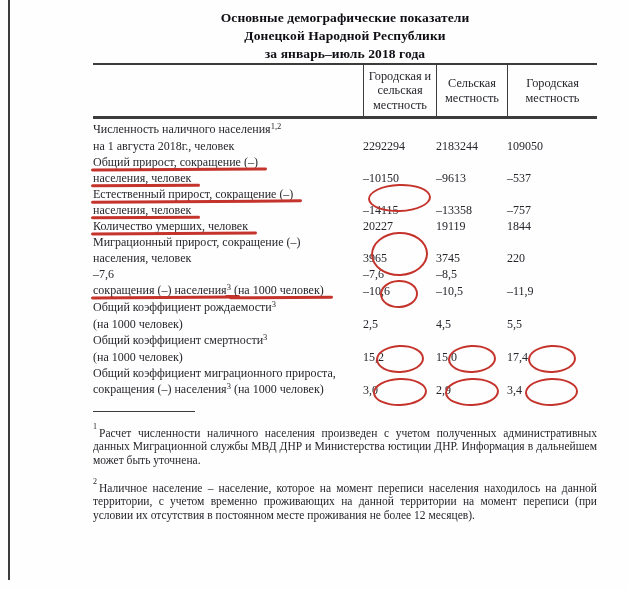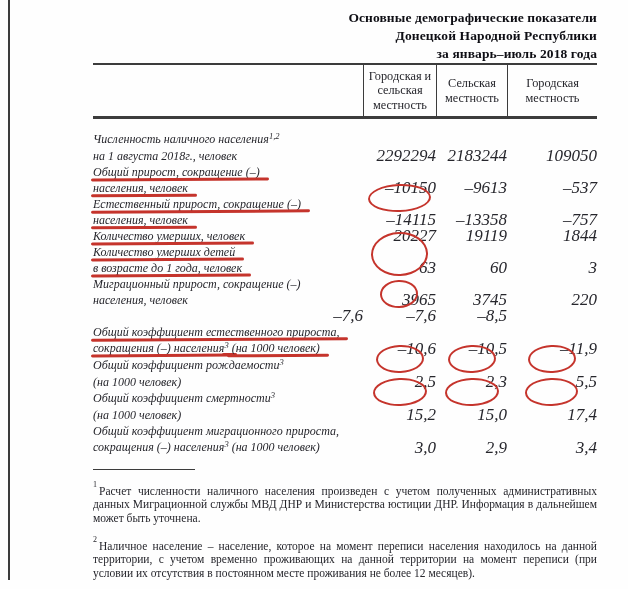--- a/index.html
+++ b/index.html
@@ -9,44 +9,44 @@
     font-family: "Liberation Serif", "DejaVu Serif", serif;
     color: #26262c;
     overflow: hidden;
   }
   #doc { position: relative; width: 628px; height: 589px; background: #fefefe; }
   .edge-line {
     position: absolute; left: 8px; top: 0; width: 2px; height: 580px;
     background: #3c3c3c;
   }
   .content { position: absolute; left: 93px; top: 0; width: 504px; }
-  .title { margin-top: 9px; text-align: right; }
+  .title { margin-top: 9px; text-align: center; }
   .title div {
     font-weight: bold; font-size: 13.5px; line-height: 18px; color: #0e0e14;
     letter-spacing: 0.1px;
   }
   .thead {
     display: grid; grid-template-columns: 270px 73px 71px 90px;
     border-top: 2px solid #3c3c3c;
     border-bottom: 3px solid #3c3c3c;
   }
   .thc {
     font-size: 12.3px; line-height: 14.5px; text-align: center;
     display: flex; align-items: center; justify-content: center;
     min-height: 51px; padding: 3px 2px;
   }
   .thc.sep { border-left: 1.5px solid #3c3c3c; }
-  .tbody { margin-top: 12px; font-style: italic; }
+  .tbody { margin-top: 2px; }
   .trow {
     display: grid; grid-template-columns: 270px 73px 71px 90px;
     align-items: end;
   }
   .tlabel { }
   .lline { font-size: 12px; line-height: 16px; white-space: nowrap; }
-  .tval { font-size: 17px; line-height: 16px; text-align: right; }
+  .tval { font-size: 12px; line-height: 16px; text-align: left; }
   .sup { font-size: 8.5px; position: relative; top: -4px; }
   
   .rl { position: relative; }
   .rl::after {
     content: ""; position: absolute; left: -2px; right: -9px; bottom: -1.5px;
     height: 2.6px; background: #c5342c; border-radius: 2px;
     transform: rotate(-0.35deg);
   }
   .sup.rl::after { bottom: -5.5px; }
   
@@ -113,57 +113,47 @@
         <div class="trow">
           <div class="tlabel">
             <div class="lline"><span class="rl">Количество умерших, человек</span></div>
           </div>
           <div class="tval"><span class="vtext">20227</span></div>
           <div class="tval"><span class="vtext">19119</span></div>
           <div class="tval"><span class="vtext">1844</span></div>
         </div>
         <div class="trow">
           <div class="tlabel">
-            <div class="lline"><span class="rl">Количество умерших детей</span></div>
-            <div class="lline"><span class="rl">в возрасте до 1 года, человек</span></div>
-          </div>
-          <div class="tval"><span class="vtext">63</span></div>
-          <div class="tval"><span class="vtext">60</span></div>
-          <div class="tval"><span class="vtext">3</span></div>
-        </div>
-        <div class="trow">
-          <div class="tlabel">
             <div class="lline"><span>Миграционный прирост, сокращение (–)</span></div>
             <div class="lline"><span>населения, человек</span></div>
           </div>
           <div class="tval"><span class="vtext">3965</span></div>
           <div class="tval"><span class="vtext">3745</span></div>
           <div class="tval"><span class="vtext">220</span></div>
         </div>
         <div class="trow">
           <div class="tval"><span class="vtext">–7,6</span></div>
           <div class="tval"><span class="vtext">–7,6</span></div>
           <div class="tval"><span class="vtext">–8,5</span></div>
         </div>
         <div class="trow">
           <div class="tlabel">
-            <div class="lline"><span class="rl">Общий коэффициент естественного прироста,</span></div>
             <div class="lline"><span class="rl">сокращения (–) населения</span><span class="sup rl">3</span><span class="rl"> (на 1000 человек)</span></div>
           </div>
           <div class="tval"><span class="vtext">–10,6</span></div>
           <div class="tval"><span class="vtext">–10,5</span></div>
           <div class="tval"><span class="vtext">–11,9</span></div>
         </div>
         <div class="trow">
           <div class="tlabel">
             <div class="lline"><span>Общий коэффициент рождаемости</span><span class="sup ">3</span></div>
             <div class="lline"><span>(на 1000 человек)</span></div>
           </div>
           <div class="tval"><span class="vtext">2,5</span></div>
-          <div class="tval"><span class="vtext">2,3</span></div>
+          <div class="tval"><span class="vtext">4,5</span></div>
           <div class="tval"><span class="vtext">5,5</span></div>
         </div>
         <div class="trow">
           <div class="tlabel">
             <div class="lline"><span>Общий коэффициент смертности</span><span class="sup ">3</span></div>
             <div class="lline"><span>(на 1000 человек)</span></div>
           </div>
           <div class="tval"><span class="vtext">15,2</span></div>
           <div class="tval"><span class="vtext">15,0</span></div>
           <div class="tval"><span class="vtext">17,4</span></div>

